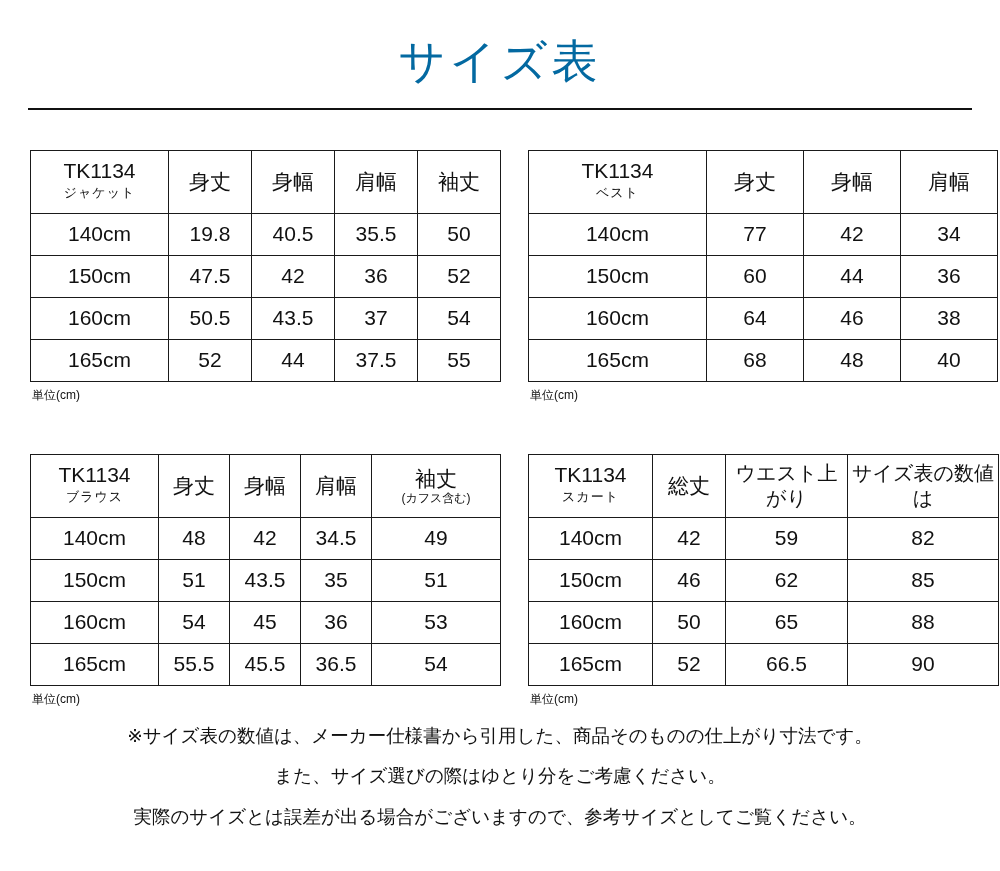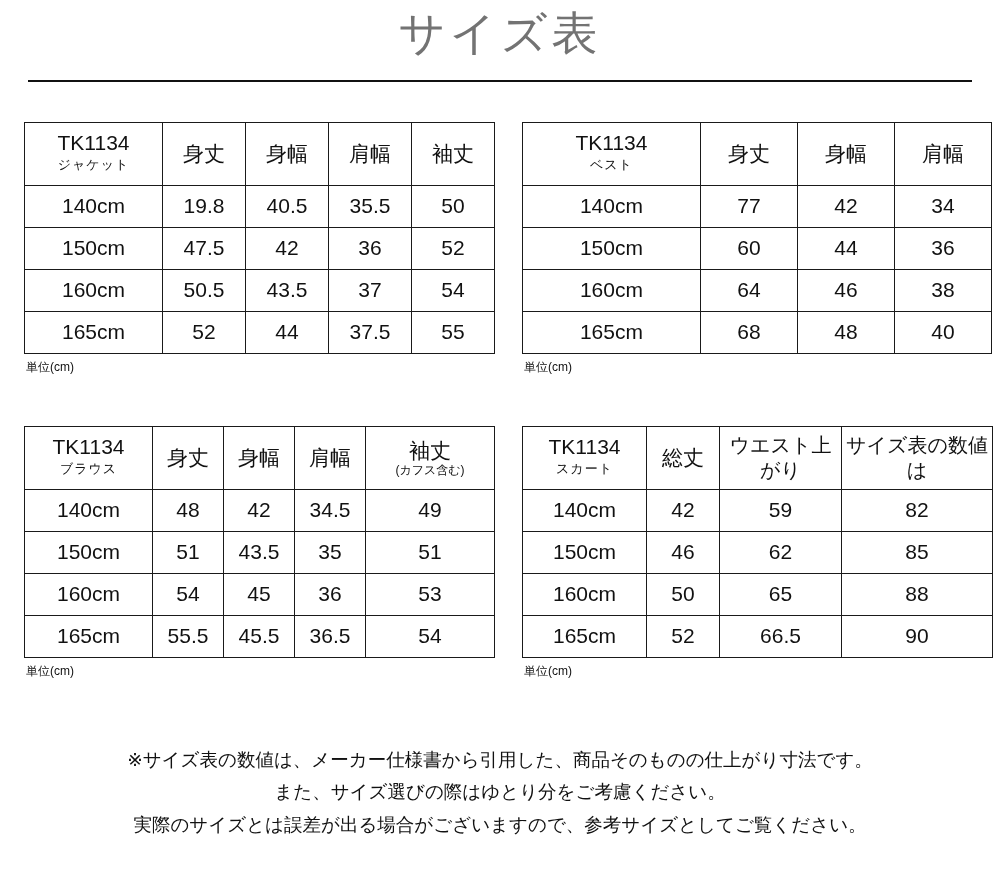--- a/index.html
+++ b/index.html
@@ -18,35 +18,35 @@
     position: relative;
     width: 1000px;
     height: 871px;
     box-sizing: border-box;
   }
   .title {
     text-align: center;
     font-size: 46px;
     font-weight: 400;
     letter-spacing: 4px;
-    padding-top: 4px;
+    padding-top: 32px;
     line-height: 1.3;
-    color: #737373;
+    color: #0369a1;
   }
   .title-rule {
     border: none;
     border-top: 2px solid #111;
     margin: 16px 28px 0 28px;
   }
   .grid {
     display: grid;
     grid-template-columns: 470px 470px;
     column-gap: 20px;
     row-gap: 8px;
-    padding: 40px 30px 0 24px;
+    padding: 40px 30px 0 30px;
     box-sizing: border-box;
     gap: 28px;
   }
   .block {
     display: block;
   }
   table.sizetable {
     border-collapse: collapse;
     width: 100%;
     table-layout: fixed;
@@ -90,21 +90,21 @@
     position: absolute;
     left: 0;
     right: 0;
     bottom: 30px;
     text-align: center;
     font-size: 18.5px;
     line-height: 1.75;
     color: #111;
   }
   .notes p {
-    margin: 0;
+    margin: 8px;
   }
 </style>
 </head>
 <body>
 
 <div class="page">
 
   <div class="title">サイズ表</div>
   <hr class="title-rule">
 

